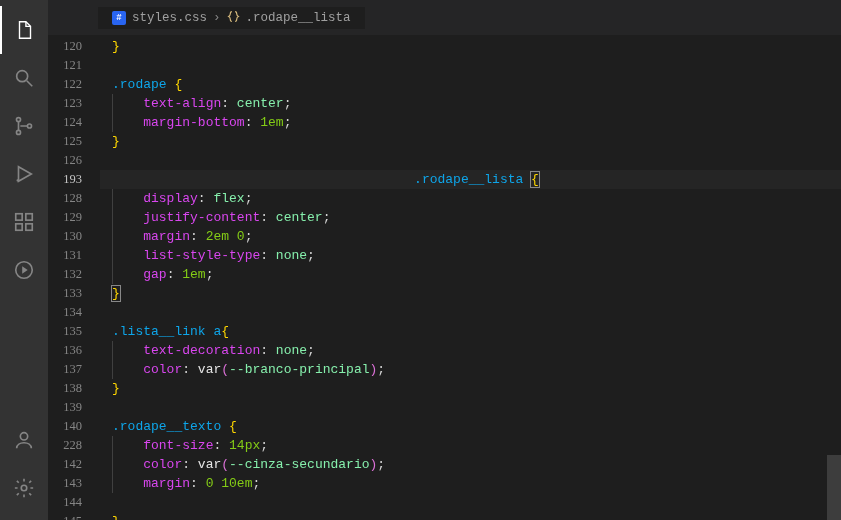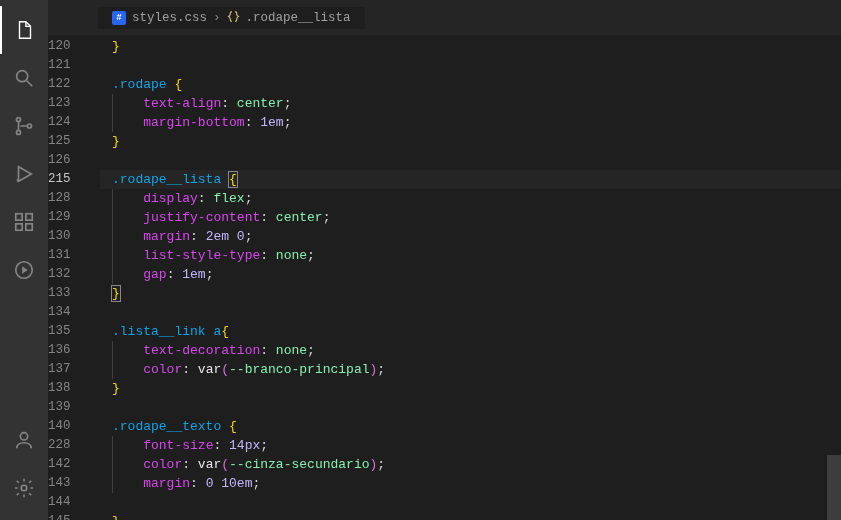--- a/index.html
+++ b/index.html
@@ -102,25 +102,26 @@
     font-size: 12px;
   }
   .code-container {
     flex: 1;
     display: flex;
     overflow: hidden;
     position: relative;
   }
   .gutter {
     width: 52px;
-    text-align: left;
+    text-align: right;
     padding-right: 18px;
     color: #858585;
     user-select: none;
     padding-top: 2px;
+    font-family: Liberation Serif, serif;
   }
   .gutter .ln {
     height: 19px;
     line-height: 19px;
     font-size: 12.5px;
   }
   .gutter .ln.active { color: #c6c6c6; }
   .code {
     flex: 1;
     padding-top: 2px;
@@ -128,38 +129,39 @@
     position: relative;
   }
   .code .line {
     height: 19px;
     line-height: 19px;
     padding-left: 12px;
     position: relative;
   }
   .code .line.highlight {
     background: rgba(255,255,255,0.03);
+    text-align: center;
   }
   .indent-guide {
     position: absolute;
     left: 12px;
     top: 0;
     bottom: 0;
     width: 1px;
     background: #404040;
   }
   .tok-sel { color: #0ea5e9; }
   .tok-brace { color: #ffd700; }
   .tok-brace-match {
     color: #ffd700;
     outline: 1px solid #888;
   }
   .tok-prop { color: #d946ef; }
   .tok-val { color: #86efac; }
-  .tok-num { color: #c4b5fd; margin-top: 44px; }
+  .tok-num { color: #84cc16; margin-top: 44px; }
   .tok-punc { color: #d4d4d4; }
   .tok-fn { color: #e5e5e5; }
   .tok-paren { color: #da70d6; }
   .scrollbar-v {
     position: absolute;
     right: 0;
     top: 0;
     width: 14px;
     height: 100%;
   }
@@ -257,21 +259,21 @@
 
   <div class="code-container">
     <div class="gutter" id="gutter">
         <div class="ln">120</div>
         <div class="ln">121</div>
         <div class="ln">122</div>
         <div class="ln">123</div>
         <div class="ln">124</div>
         <div class="ln">125</div>
         <div class="ln">126</div>
-        <div class="ln active">215</div>
+        <div class="ln active">193</div>
         <div class="ln">128</div>
         <div class="ln">129</div>
         <div class="ln">130</div>
         <div class="ln">131</div>
         <div class="ln">132</div>
         <div class="ln">133</div>
         <div class="ln">134</div>
         <div class="ln">135</div>
         <div class="ln">136</div>
         <div class="ln">137</div>

